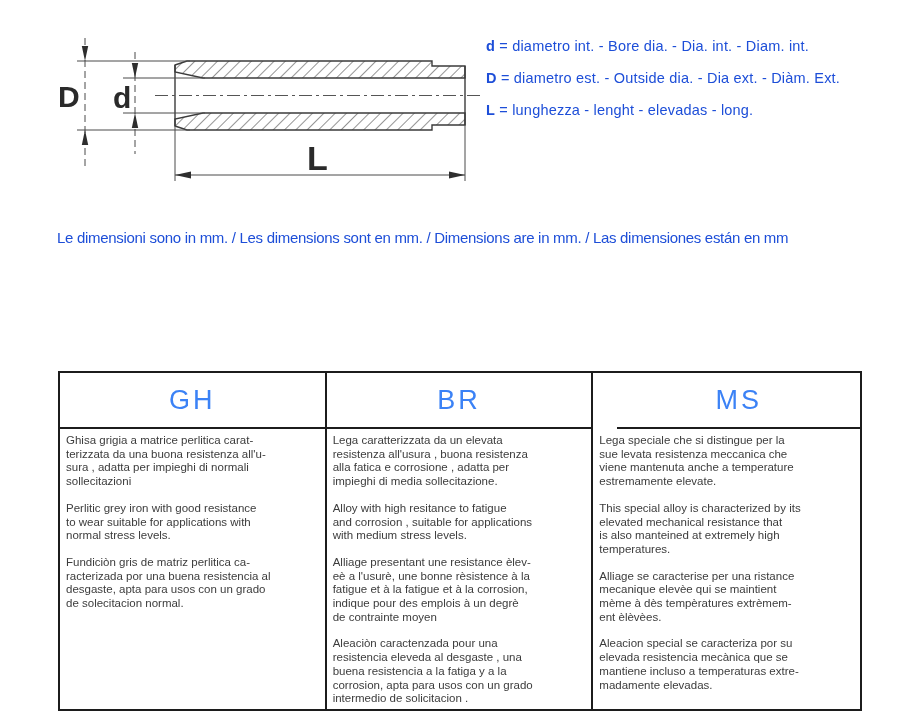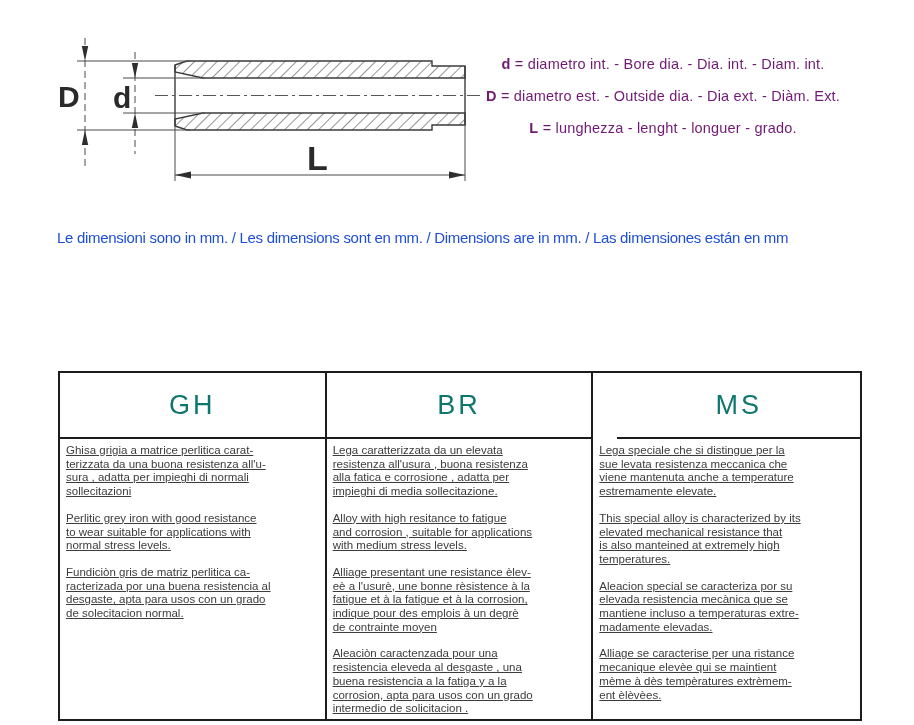--- a/index.html
+++ b/index.html
@@ -9,59 +9,57 @@
     position: relative;
     width: 914px; height: 725px;
     background: #ffffff;
     overflow: hidden;
   }
   .drawing {
     position: absolute; left: 55px; top: 8px;
     width: 430px; height: 205px;
   }
   .legend {
-    position: absolute; left: 486px; top: 57px;
-    color: #701a75;
+    position: absolute; left: 486px; top: 39px;
+    color: #1d4ed8;
     font-size: 14.5px;
-    text-align: center;
   }
   .legend-item { margin-bottom: 17px; line-height: 15px; letter-spacing: 0.2px; }
   .legend-symbol { font-weight: 700; }
   .dimensions-note {
     position: absolute; left: 57px; top: 229px;
     color: #1d4ed8;
     font-size: 15px;
     letter-spacing: -0.3px;
     white-space: nowrap;
   }
   .materials-table {
     position: absolute; left: 58px; top: 371px;
     width: 804px;
     border: 2px solid #1c1c1c;
     display: grid;
     grid-template-columns: 1fr 1fr 1fr;
   }
   .th {
-    height: 66px;
+    height: 56px;
     border-bottom: 2px solid #1c1c1c;
     border-right: 2px solid #1c1c1c;
     display: flex; align-items: center; justify-content: center;
     font-size: 27px; font-weight: 500; letter-spacing: 3px;
-    color: #0f766e;
+    color: #3b82f6;
   }
   .th:nth-child(3) { border-right: none; margin-left: 24px; }
   .td {
     height: 280px;
     border-right: 2px solid #1c1c1c;
     padding: 5px 6px 0 6px;
     font-size: 11.5px;
     line-height: 13.7px;
     color: #3c3c3c;
     overflow: hidden;
-    text-decoration: underline;
   }
   .td:last-child { border-right: none; border-radius: 21px; }
   .td p { white-space: pre-line; margin: 0 0 13px 0; }
 </style>
 </head>
 <body>
 
 <div class="page">
 
   <svg class="drawing" viewBox="0 0 430 205" xmlns="http://www.w3.org/2000/svg">
@@ -104,21 +102,21 @@
       <line x1="120" y1="167" x2="410" y2="167"></line>
       <polygon points="120,167 136,163.6 136,170.4" fill="#2e2e2e" stroke="none"></polygon>
       <polygon points="410,167 394,163.6 394,170.4" fill="#2e2e2e" stroke="none"></polygon>
     </g>
     <text x="252" y="162" font-family="Liberation Sans, sans-serif" font-size="34" font-weight="700" fill="#2a2a2a">L</text>
   </svg>
 
   <div class="legend">
     <div class="legend-item"><span class="legend-symbol">d</span><span> = diametro int. - Bore dia. - Dia. int. - Diam. int.</span></div>
     <div class="legend-item"><span class="legend-symbol">D</span><span> = diametro est. - Outside dia. - Dia ext. - Diàm. Ext.</span></div>
-    <div class="legend-item"><span class="legend-symbol">L</span><span> = lunghezza - lenght - longuer - grado.</span></div>
+    <div class="legend-item"><span class="legend-symbol">L</span><span> = lunghezza - lenght - elevadas - long.</span></div>
   </div>
 
   <div class="dimensions-note">Le dimensioni sono in mm. / Les dimensions sont en mm. / Dimensions are in mm. / Las dimensiones están en mm</div>
 
   <div class="materials-table">
     <div class="th">GH</div>
     <div class="th">BR</div>
     <div class="th">MS</div>
 
     <div class="td">
@@ -155,24 +153,24 @@
     </div>
     <div class="td">
       <p>Lega speciale che si distingue per la
 sue levata resistenza meccanica che
 viene mantenuta anche a temperature
 estremamente elevate.</p>
       <p>This special alloy is characterized by its
 elevated mechanical resistance that
 is also manteined at extremely high
 temperatures.</p>
+      <p>Alliage se caracterise per una ristance
+mecanique elevèe qui se maintient
+mème à dès tempèratures extrèmem-
+ent èlèvèes.</p>
       <p>Aleacion special se caracteriza por su
 elevada resistencia mecànica que se
 mantiene incluso a temperaturas extre-
 madamente elevadas.</p>
-      <p>Alliage se caracterise per una ristance
-mecanique elevèe qui se maintient
-mème à dès tempèratures extrèmem-
-ent èlèvèes.</p>
     </div>
   </div>
 
 </div>
 
 </body></html>

